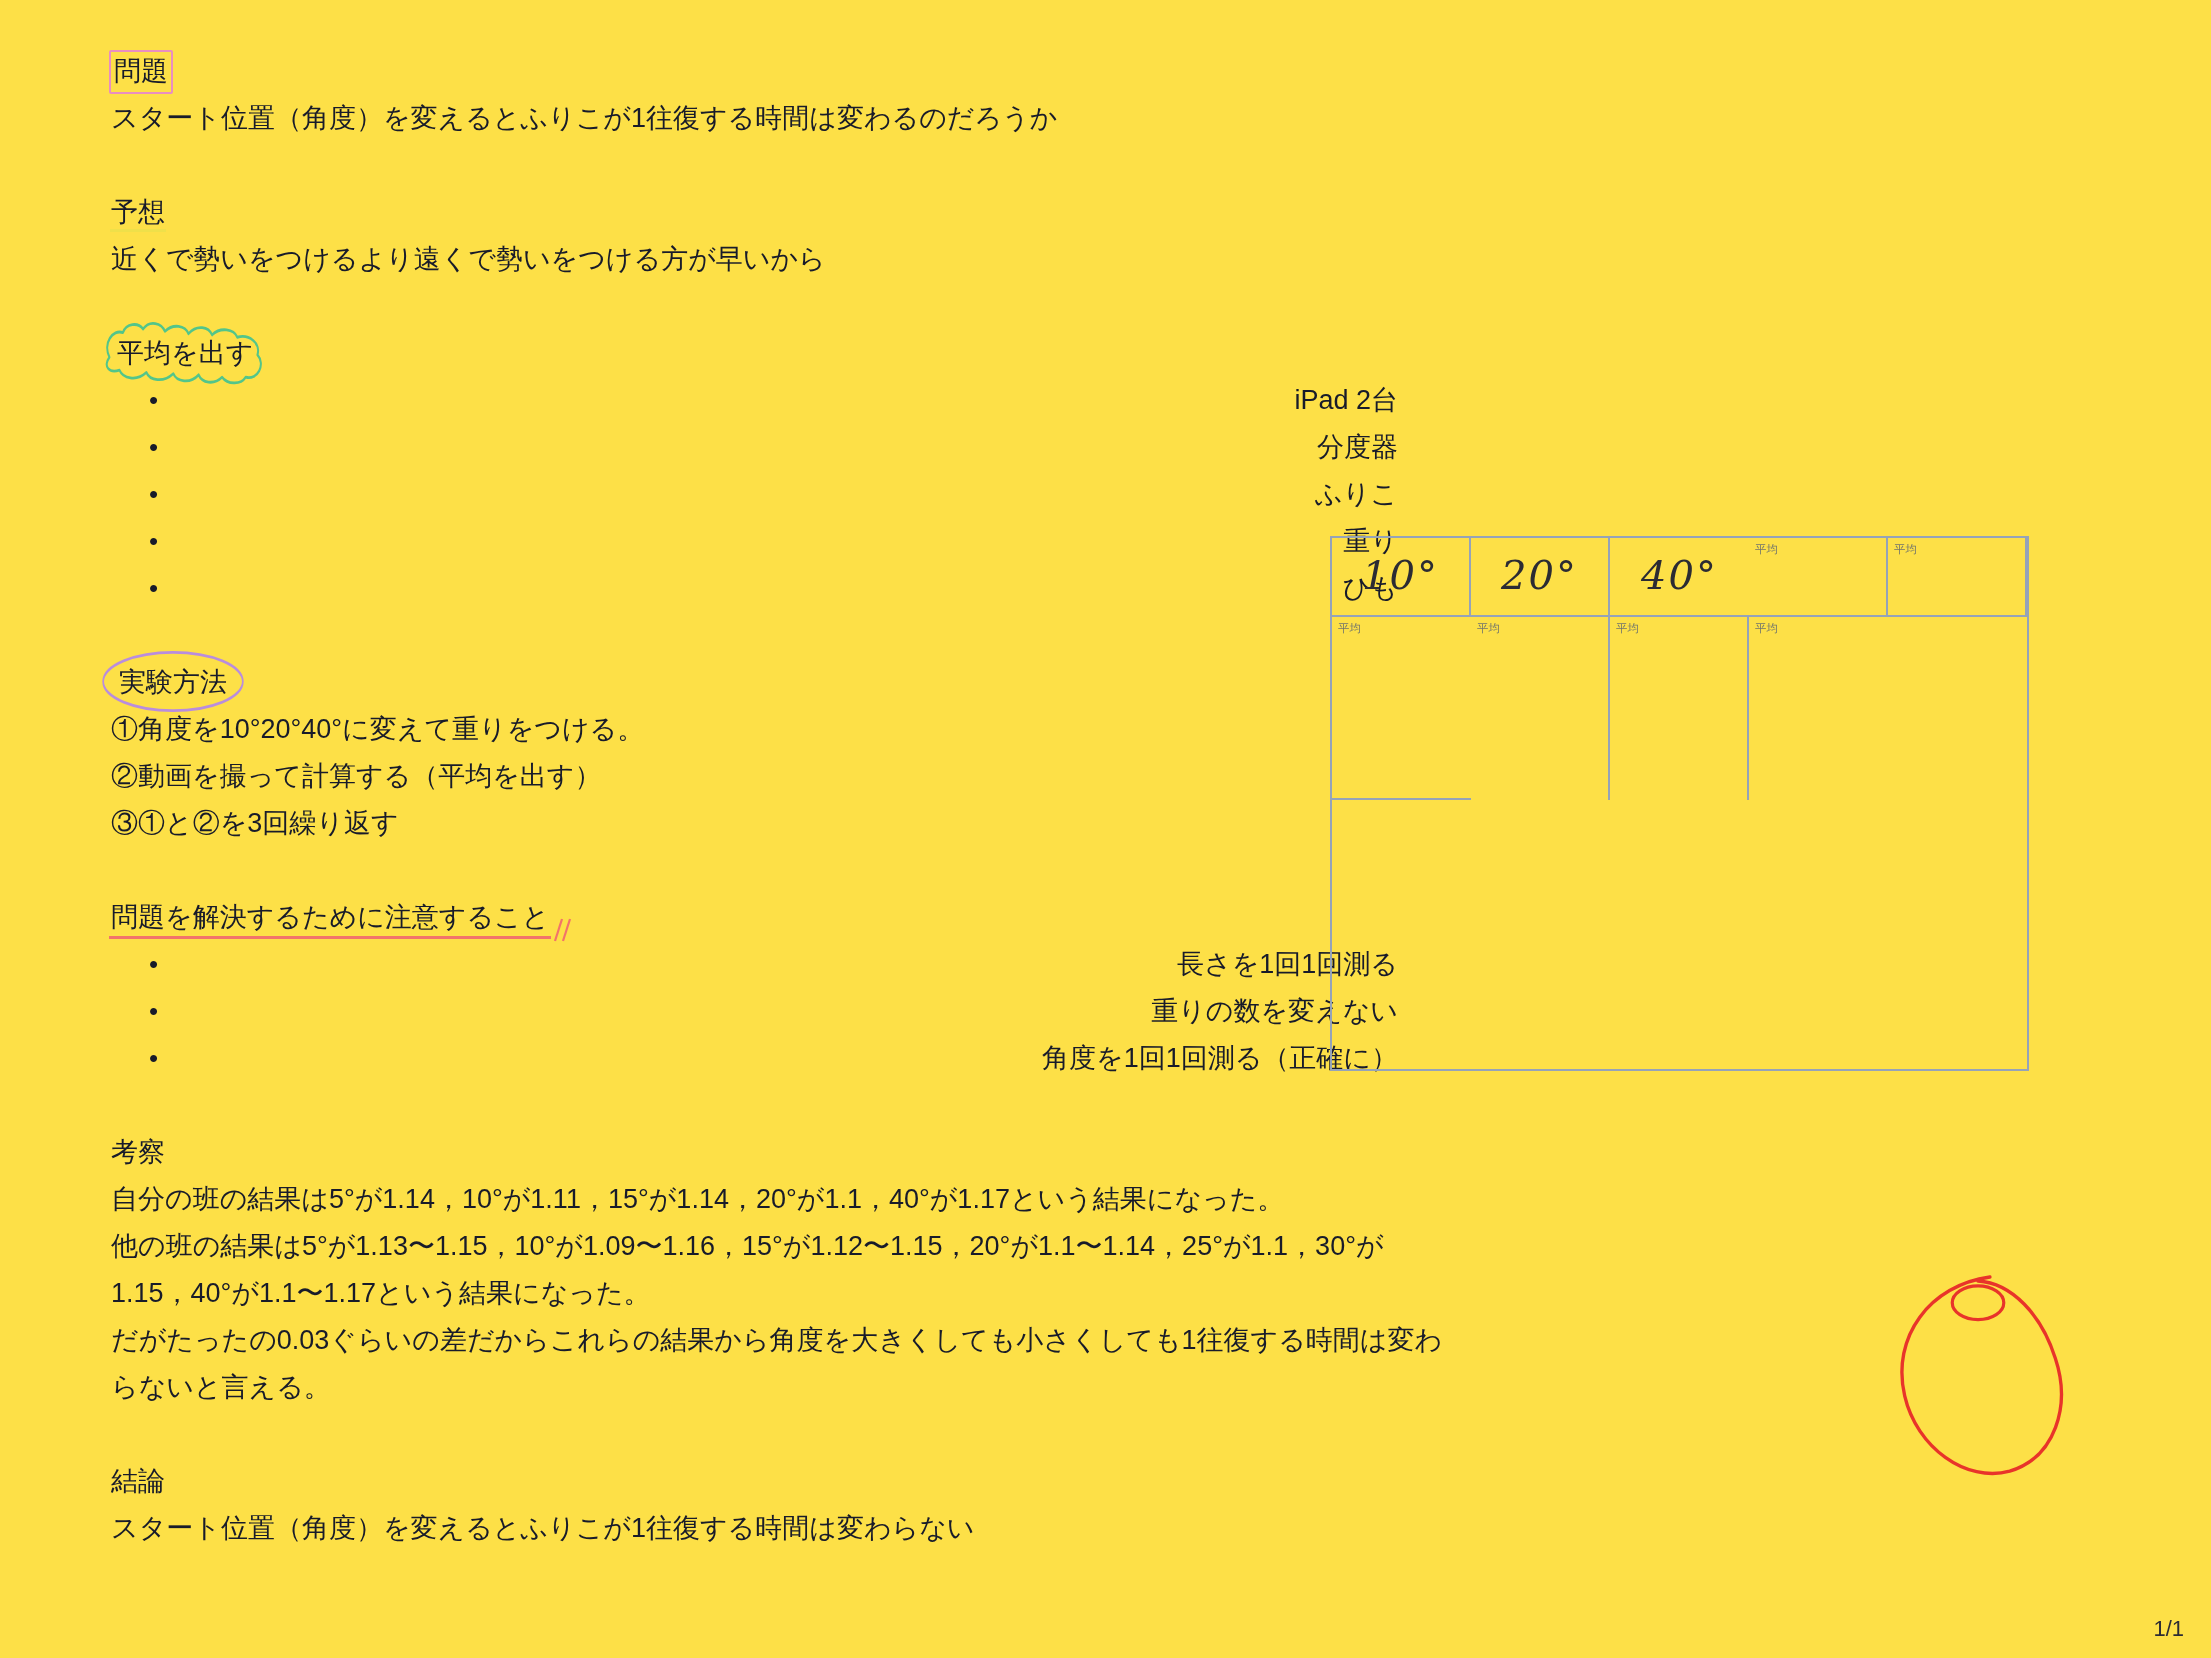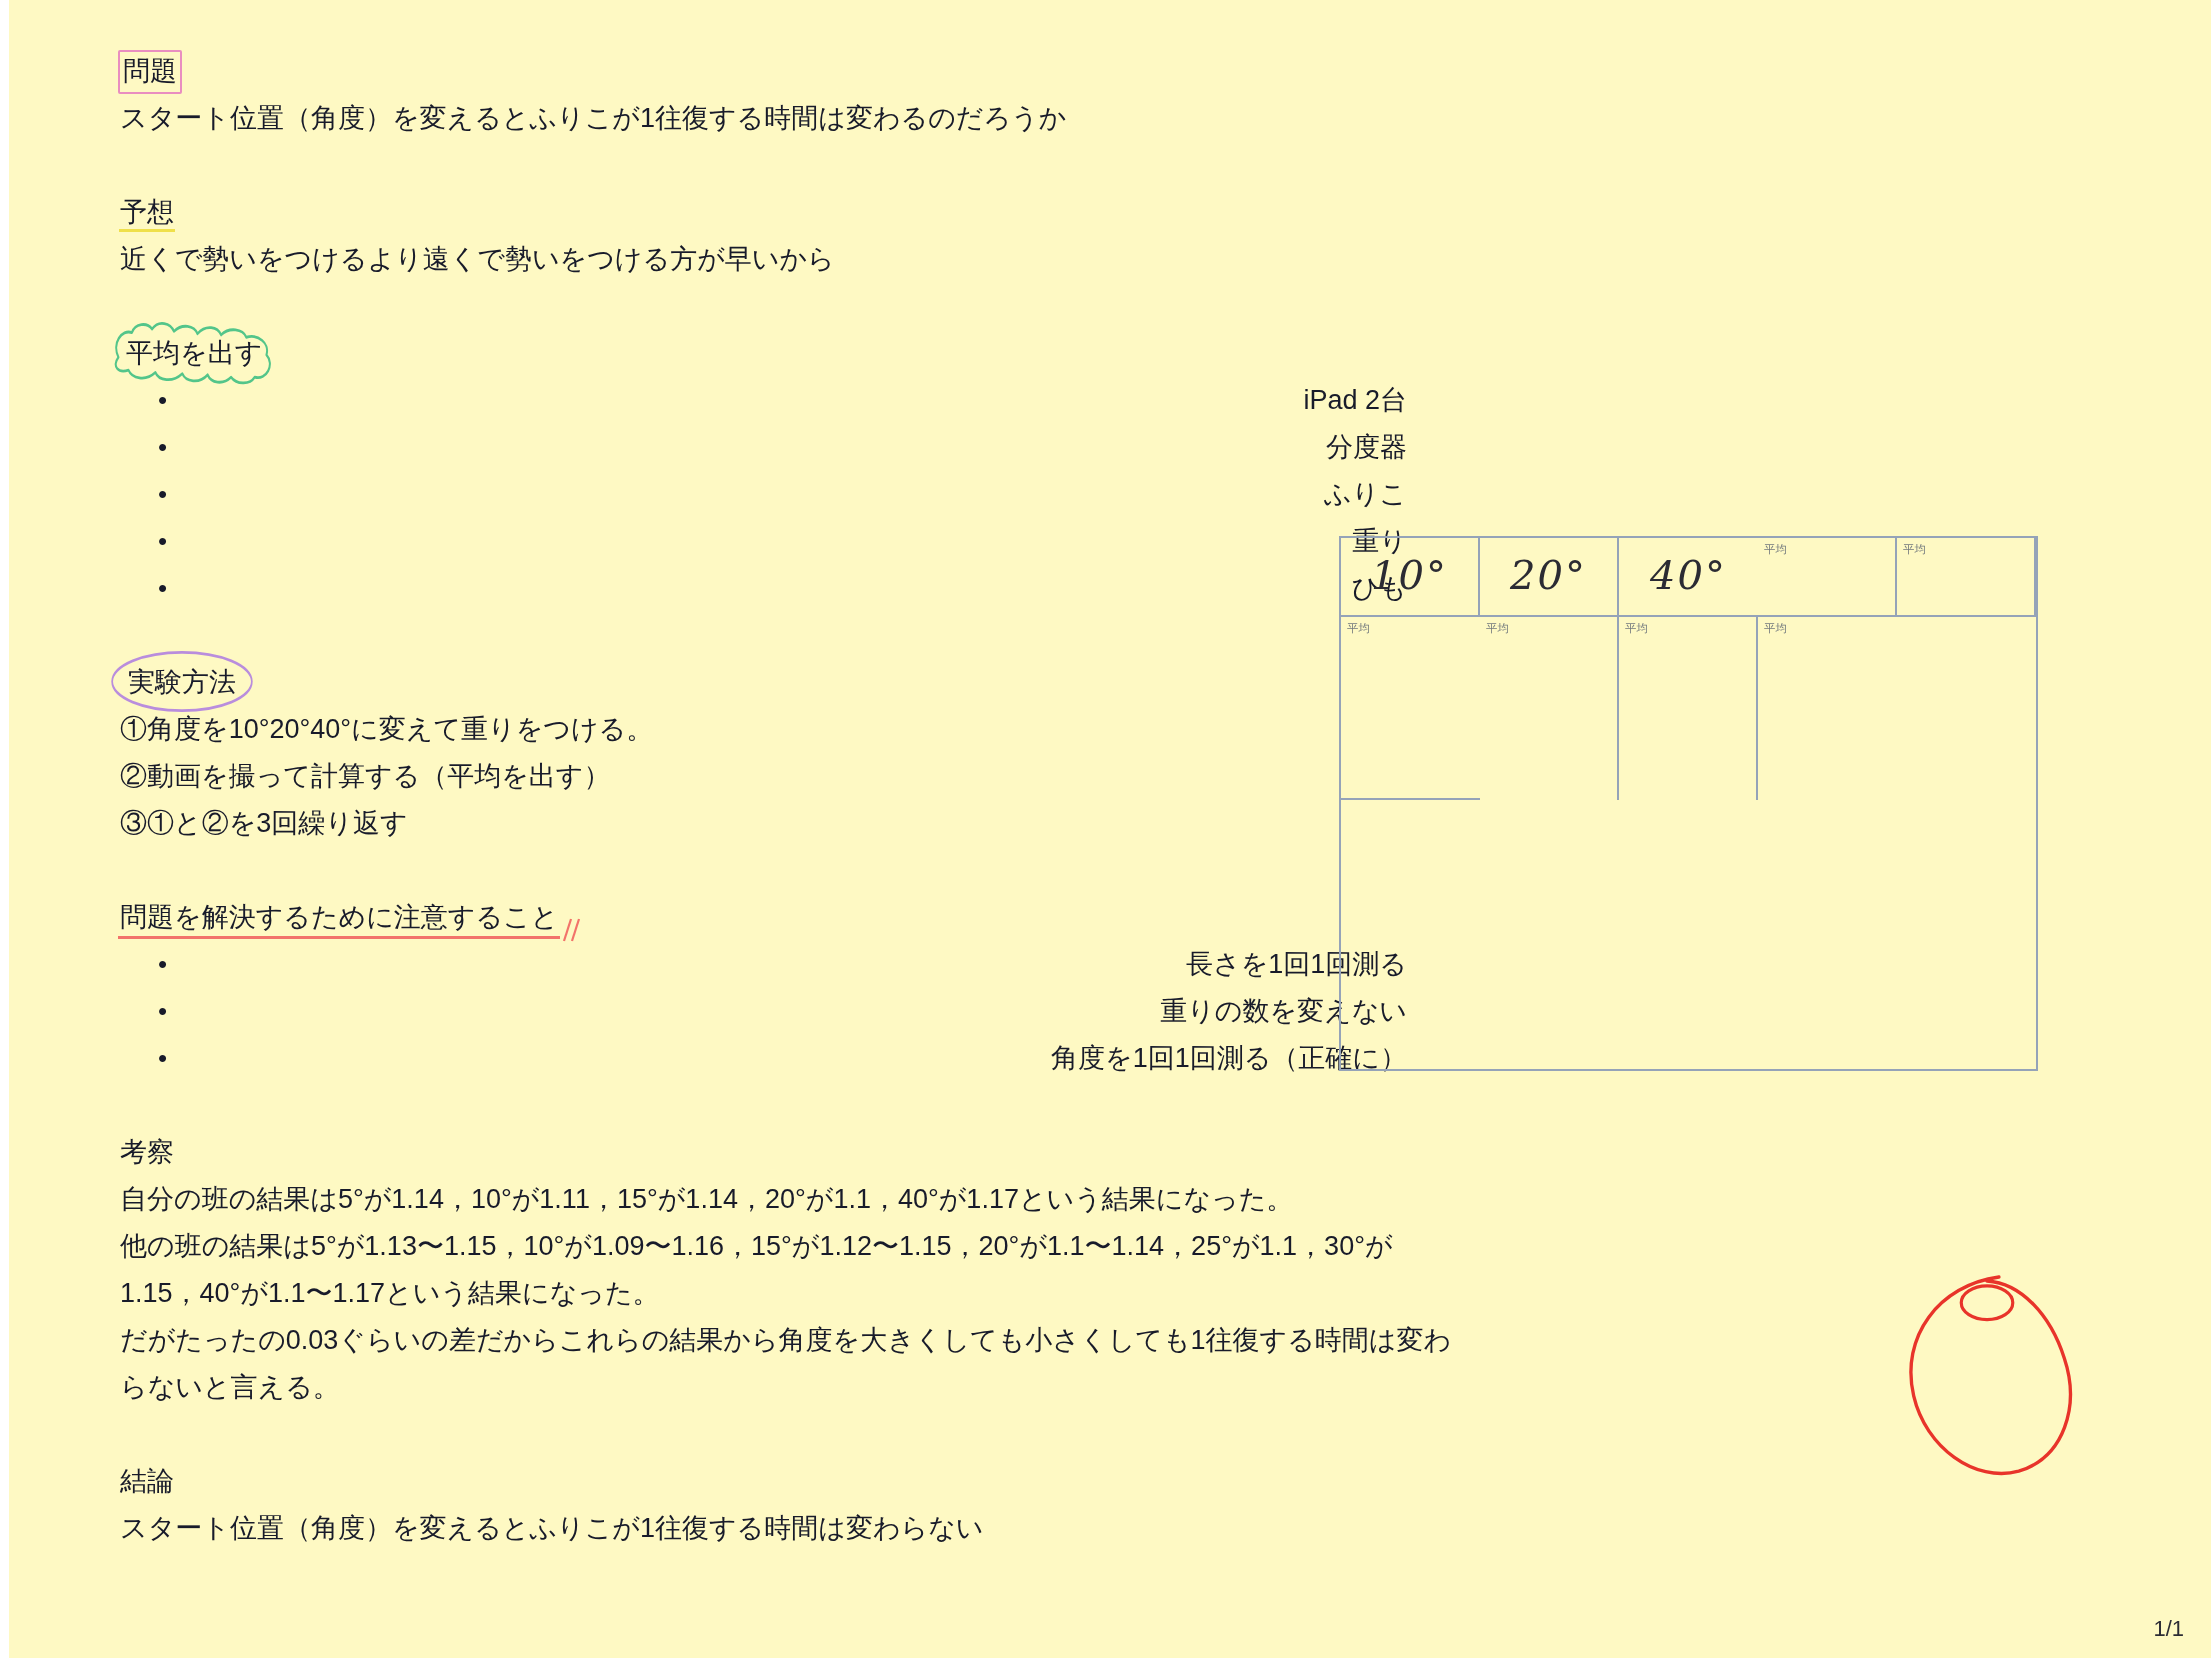--- a/index.html
+++ b/index.html
@@ -11,22 +11,21 @@
     width: 2212px;
     height: 1658px;
     position: relative;
     font-family: "Liberation Sans", sans-serif;
     color: #1a1a2e;
     overflow: hidden;
   }
   .page {
     position: absolute;
     inset: 0;
-    background: #fef9c3;
-    margin-left: 9px;
+    background: #fde047;
   }
   .doc-body {
     position: absolute;
     left: 111px;
     top: 48px;
     width: 1287px;
     font-size: 27px;
     line-height: 47px;
     color: #181b2a;
   }

